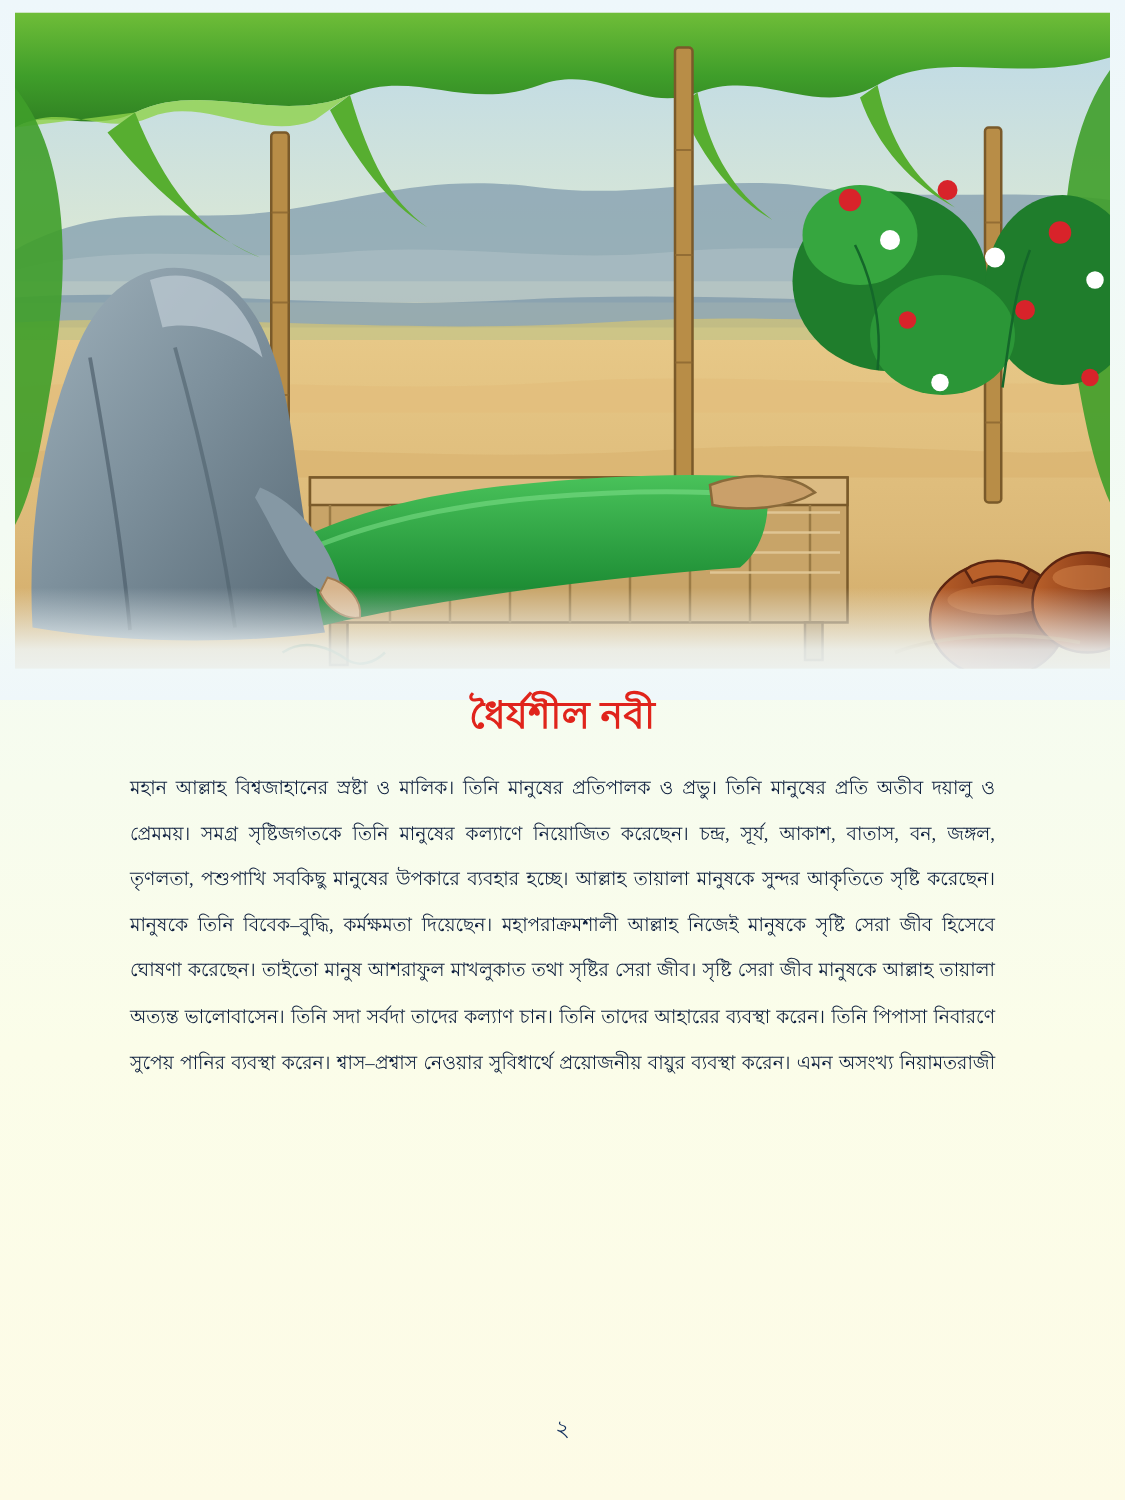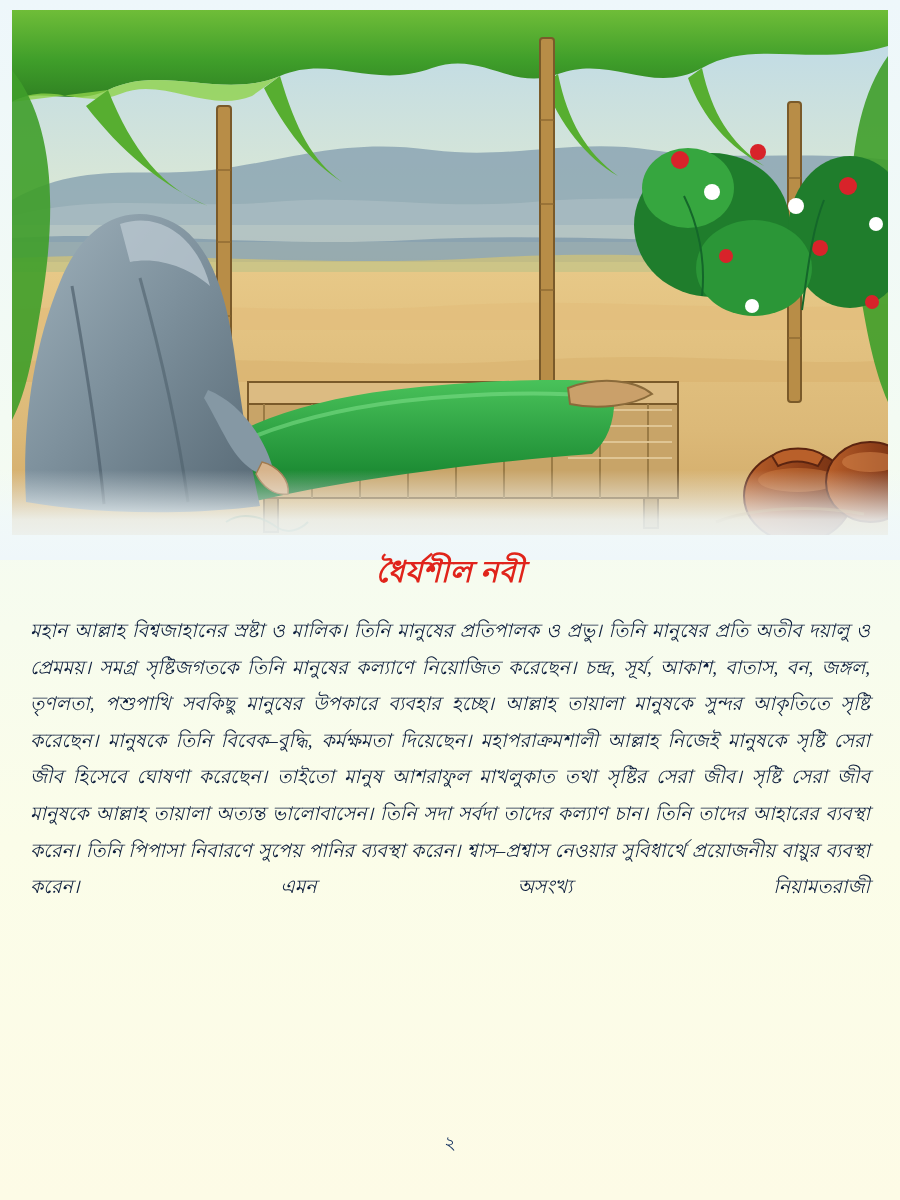--- a/index.html
+++ b/index.html
@@ -43,37 +43,36 @@
     background: linear-gradient(180deg, rgba(255,255,255,0) 0%, rgba(240,248,250,0.85) 55%, #eff7fa 100%);
     pointer-events: none;
   }
 
   
   .content {
     position: absolute;
     left: 0;
     top: 548px;
     width: 900px;
-    padding: 0 30px;
+    padding: 0 92px;
     box-sizing: border-box;
-    font-style: italic;
   }
   .title {
     text-align: center;
     color: #e0241b;
     font-size: 30px;
     font-weight: bold;
     letter-spacing: 0.5px;
     margin: 0 0 14px 0;
     font-family: "Liberation Serif", serif;
   }
   .body-text {
-    margin: 0;
+    margin: 12px;
     color: #0d1e3d;
-    font-size: 19px;
+    font-size: 15px;
     line-height: 36.6px;
     text-align: justify;
     text-align-last: justify;
     font-family: "Liberation Serif", serif;
     word-spacing: 1px;
   }
   .page-number {
     position: absolute;
     left: 0;
     top: 1128px;

